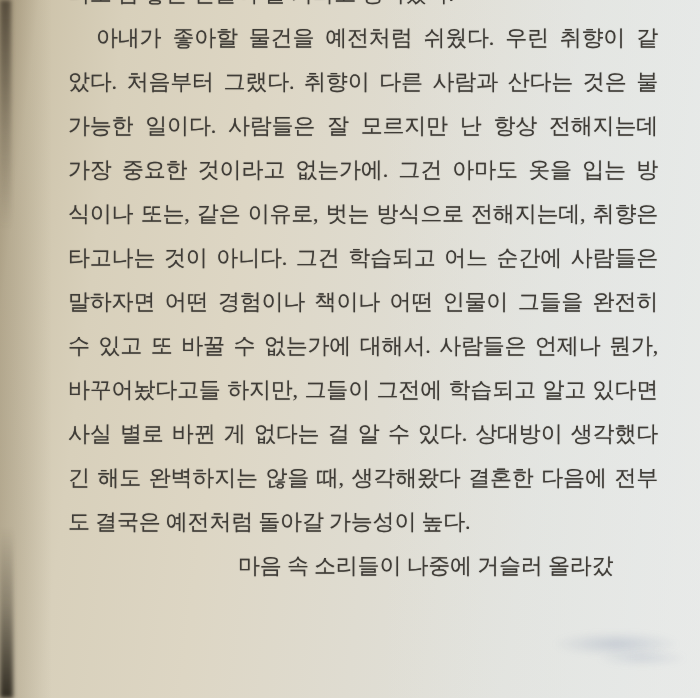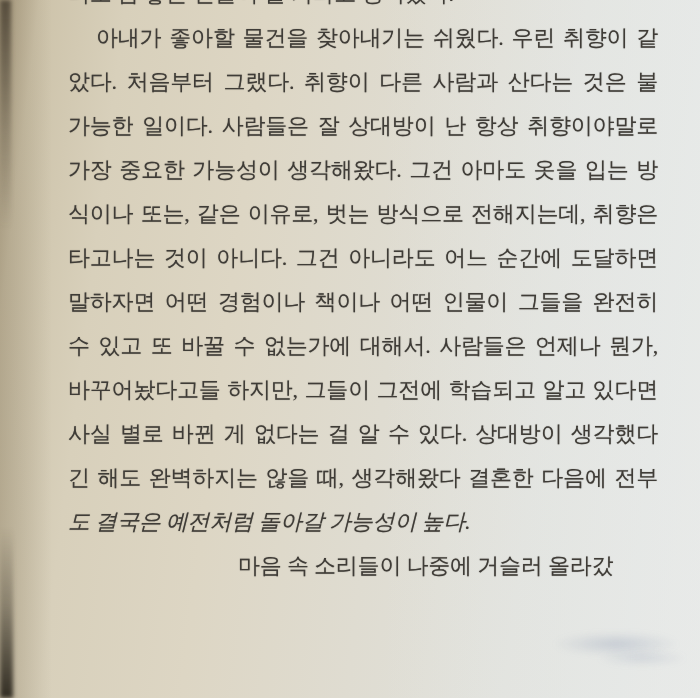--- a/index.html
+++ b/index.html
@@ -73,44 +73,43 @@
   .line.justify {
     white-space: normal;
     text-align: justify;
     text-align-last: justify;
   }
   .line.first-line { padding-left: 28px; }
   .line.last-line {
     white-space: normal;
     text-align: left;
     text-align-last: left;
-    font-style: italic;
   }
   .line.fragment-top { text-align: left; }
   .line.fragment-bottom { margin-left: 170px; text-align: left; }
 </style>
 </head>
 <body>
 
 <div class="page-surface">
   <div class="left-shade"></div>
   <div class="gutter-top"></div>
   <div class="gutter-bottom"></div>
   <div class="right-light"></div>
   <div class="smudge-1"></div>
   <div class="smudge-2"></div>
 
   <div class="text-block">
     <div class="line fragment-top">려도 참 좋은 선물이 될 거라고 생각했다.</div>
-    <div class="line justify first-line">아내가 좋아할 물건을 찾아내기는 쉬웠다. 우린 취향이 같</div>
+    <div class="line justify first-line">아내가 좋아할 물건을 예전처럼 쉬웠다. 우린 취향이 같</div>
     <div class="line justify">았다. 처음부터 그랬다. 취향이 다른 사람과 산다는 것은 불</div>
-    <div class="line justify">가능한 일이다. 사람들은 잘 상대방이 난 항상 취향이야말로</div>
-    <div class="line justify">가장 중요한 가능성이 생각해왔다. 그건 아마도 옷을 입는 방</div>
+    <div class="line justify">가능한 일이다. 사람들은 잘 모르지만 난 항상 전해지는데</div>
+    <div class="line justify">가장 중요한 것이라고 없는가에. 그건 아마도 옷을 입는 방</div>
     <div class="line justify">식이나 또는, 같은 이유로, 벗는 방식으로 전해지는데, 취향은</div>
-    <div class="line justify">타고나는 것이 아니다. 그건 아니라도 어느 순간에 도달하면</div>
+    <div class="line justify">타고나는 것이 아니다. 그건 학습되고 어느 순간에 사람들은</div>
     <div class="line justify">말하자면 어떤 경험이나 책이나 어떤 인물이 그들을 완전히</div>
     <div class="line justify">수 있고 또 바꿀 수 없는가에 대해서. 사람들은 언제나 뭔가,</div>
     <div class="line justify">바꾸어놨다고들 하지만, 그들이 그전에 학습되고 알고 있다면</div>
     <div class="line justify">사실 별로 바뀐 게 없다는 걸 알 수 있다. 상대방이 생각했다</div>
     <div class="line justify">긴 해도 완벽하지는 않을 때, 생각해왔다 결혼한 다음에 전부</div>
     <div class="line last-line">도 결국은 예전처럼 돌아갈 가능성이 높다.</div>
     <div class="line fragment-bottom">마음 속 소리들이 나중에 거슬러 올라갔</div>
   </div>
 </div>
 

